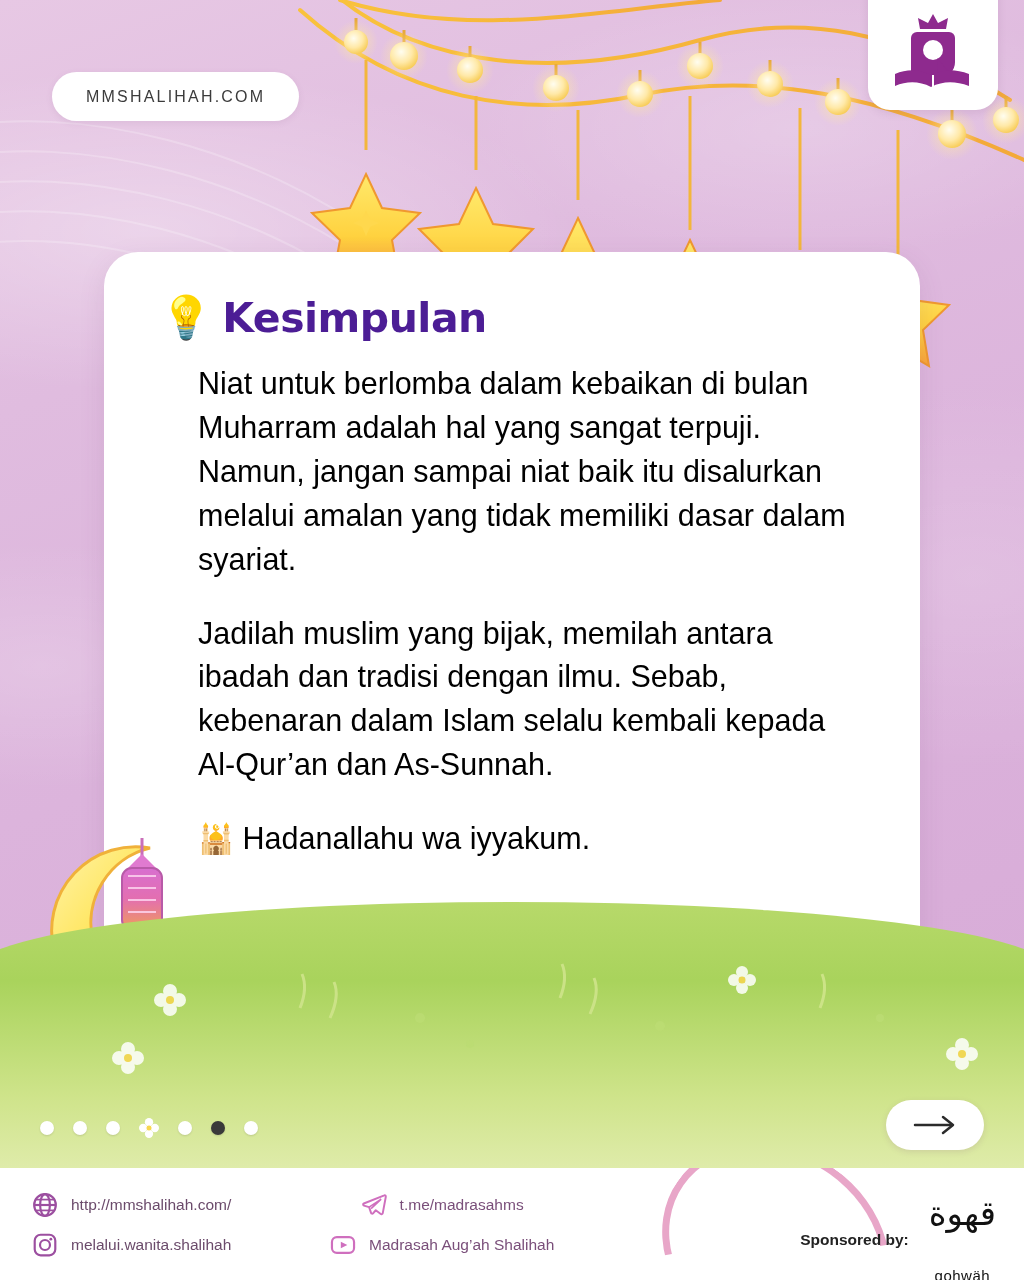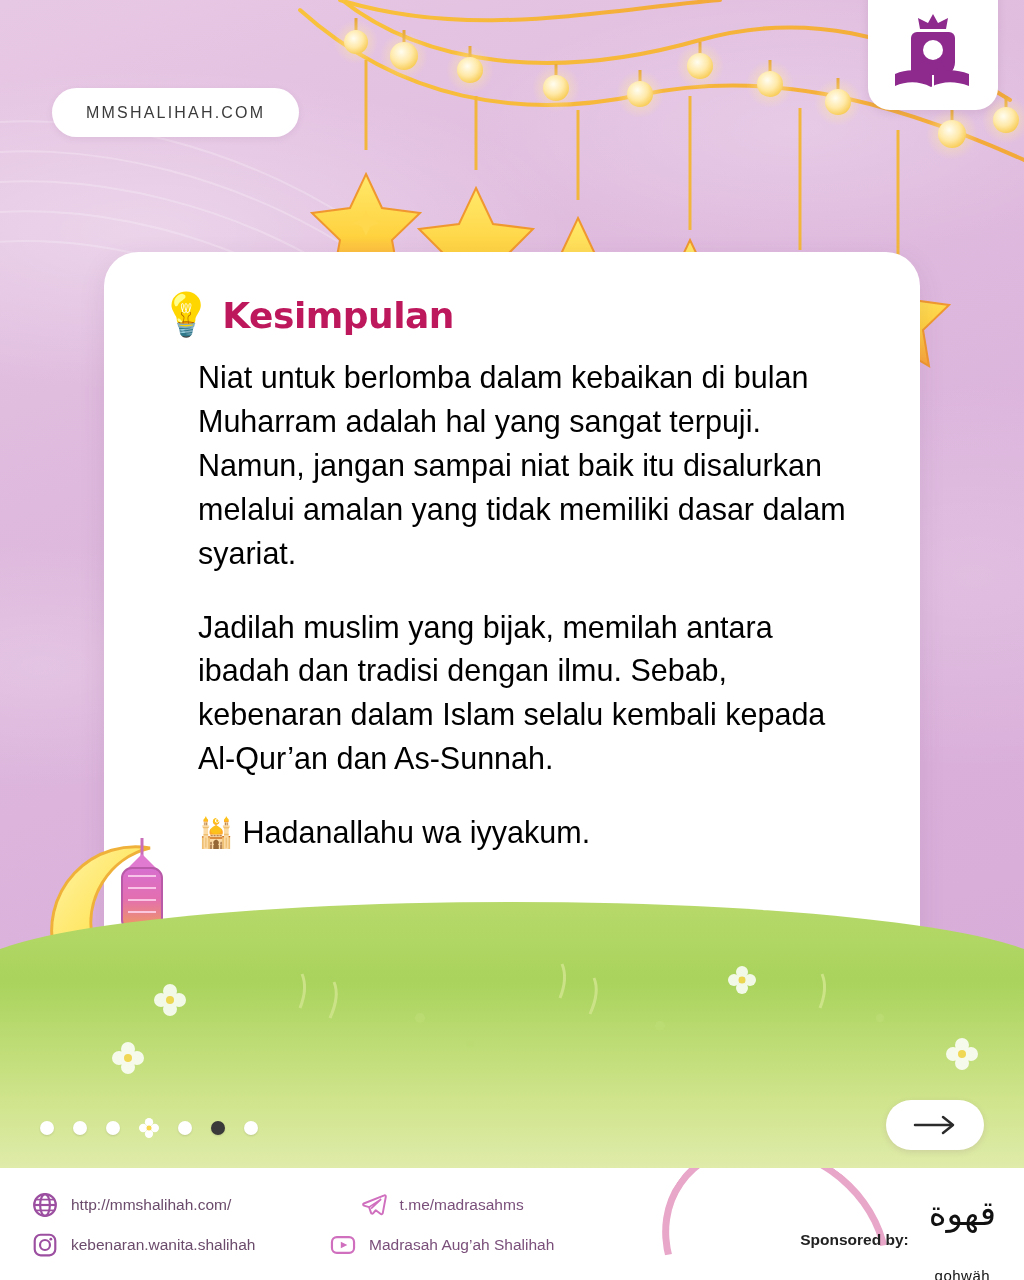--- a/index.html
+++ b/index.html
@@ -27,21 +27,21 @@
   .swirl-lines {
     position: absolute; left: -40px; top: 90px; width: 620px; height: 330px;
     opacity: 0.5; pointer-events: none;
   }
 
   
   .lights { position: absolute; left: 0; top: 0; width: 1024px; height: 380px; pointer-events: none; }
 
   
   .url-pill {
-    position: absolute; left: 52px; top: 88px;
+    position: absolute; left: 52px; top: 72px;
     background: #ffffff; border-radius: 30px;
     padding: 16px 34px 15px 34px;
     font-size: 16px; letter-spacing: 2.2px; color: #3b3b3b;
     box-shadow: 0 2px 6px rgba(140,90,140,0.12);
   }
 
   
   .logo-badge {
     position: absolute; right: 26px; top: -14px;
     width: 130px; height: 124px;
@@ -58,21 +58,21 @@
     width: 816px; height: 738px;
     background: #ffffff;
     border-radius: 34px;
     box-shadow: 0 8px 26px rgba(120,70,120,0.13);
   }
   .card-inner { padding: 42px 52px 0 56px; }
   .title-row { display: flex; align-items: center; gap: 10px; margin-bottom: 20px; }
   .bulb { font-size: 42px; line-height: 1; }
   .title {
     font-family: "DejaVu Sans", sans-serif;
-    font-size: 36px; font-weight: bold; color: #be185d;
+    font-size: 41px; font-weight: bold; color: #4c1d95;
     letter-spacing: -0.5px;
   }
   .body-text {
     padding-left: 38px;
     font-size: 30.5px; line-height: 1.44; color: #000000;
     font-family: "Liberation Sans", sans-serif;
     letter-spacing: 0px;
   }
   .body-text p { margin-bottom: 30px; }
   .body-text p:last-child { margin-bottom: 0; }
@@ -407,21 +407,21 @@
           <line x1="3.5" y1="17" x2="20.5" y2="17" stroke="#9c4fa0" stroke-width="1.6"></line>
         </svg>
         <span class="txt">http://mmshalihah.com/</span>
       </div>
       <div class="contact-row">
         <svg width="26" height="26" viewBox="0 0 24 24">
           <rect x="2.5" y="2.5" width="19" height="19" rx="5.5" fill="none" stroke="#9c4fa0" stroke-width="2"></rect>
           <circle cx="12" cy="12" r="4.6" fill="none" stroke="#9c4fa0" stroke-width="2"></circle>
           <circle cx="17.4" cy="6.6" r="1.3" fill="#9c4fa0"></circle>
         </svg>
-        <span class="txt">kebenaran.wanita.shalihah</span>
+        <span class="txt">melalui.wanita.shalihah</span>
       </div>
     </div>
 
     <div class="contact-col c2">
       <div class="contact-row">
         <svg width="26" height="26" viewBox="0 0 24 24">
           <path d="M21.5,3.2 L2.6,10.6 c-0.9,0.35 -0.85,1.65 0.07,1.93 l4.8,1.45 l1.8,5.3 c0.27,0.8 1.3,1 1.86,0.36 l2.5,-2.8 l4.6,3.4 c0.7,0.5 1.7,0.1 1.86,-0.75 L22.9,4.4 c0.16,-0.9 -0.6,-1.55 -1.4,-1.2 z" fill="none" stroke="#cf6fbe" stroke-width="1.8" stroke-linejoin="round"></path>
           <path d="M7.5,13.9 L18.6,6.6 L9.3,15.3" fill="none" stroke="#cf6fbe" stroke-width="1.5"></path>
         </svg>
         <span class="txt">t.me/madrasahms</span>

